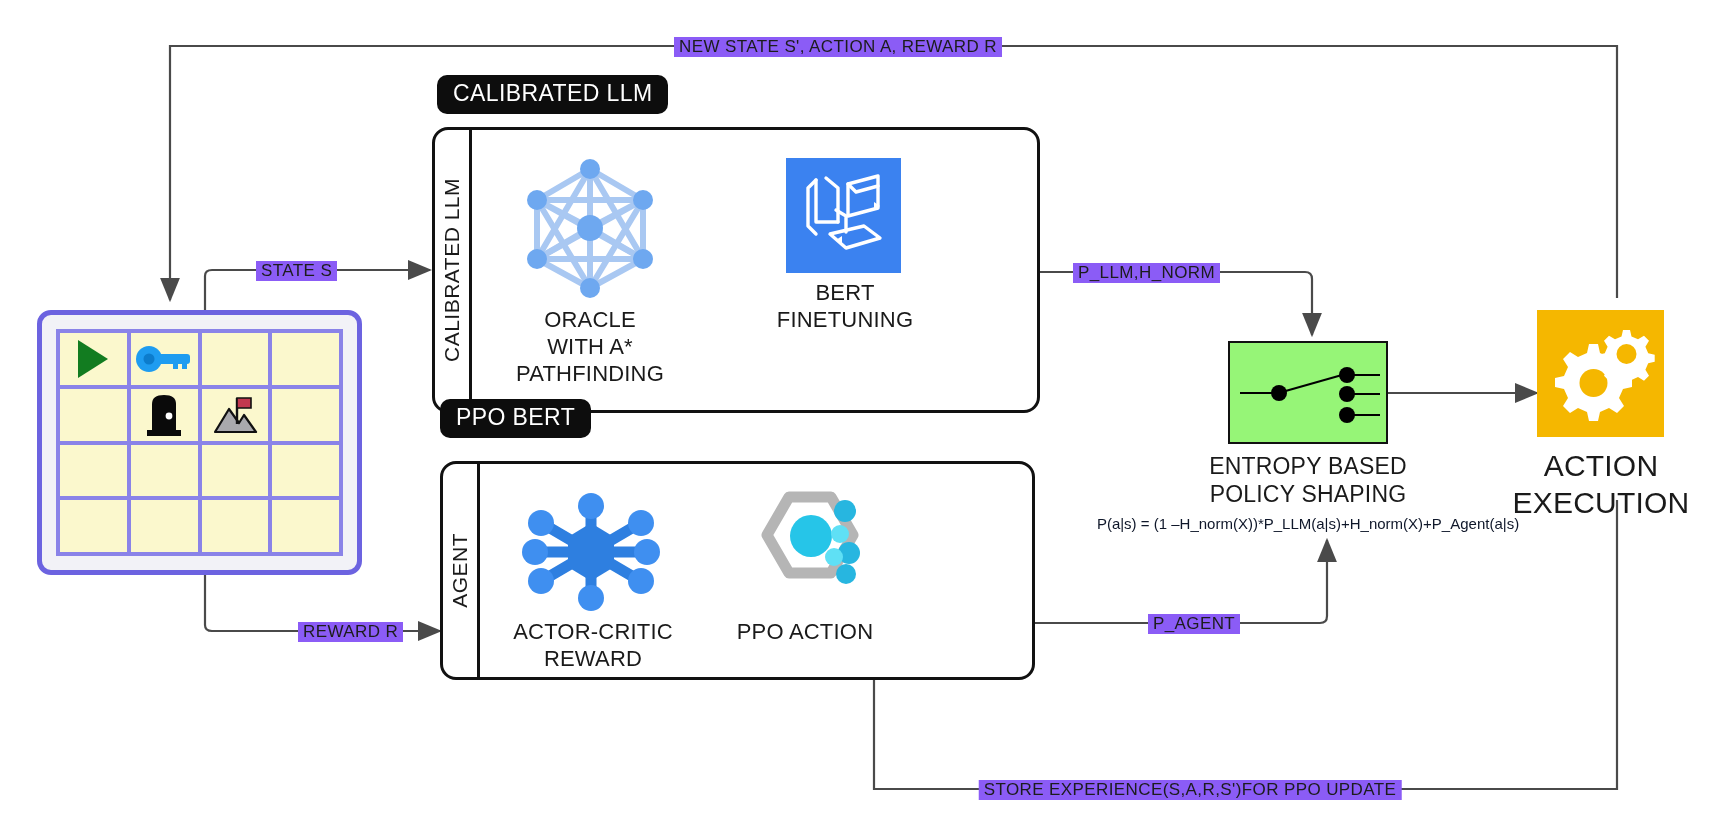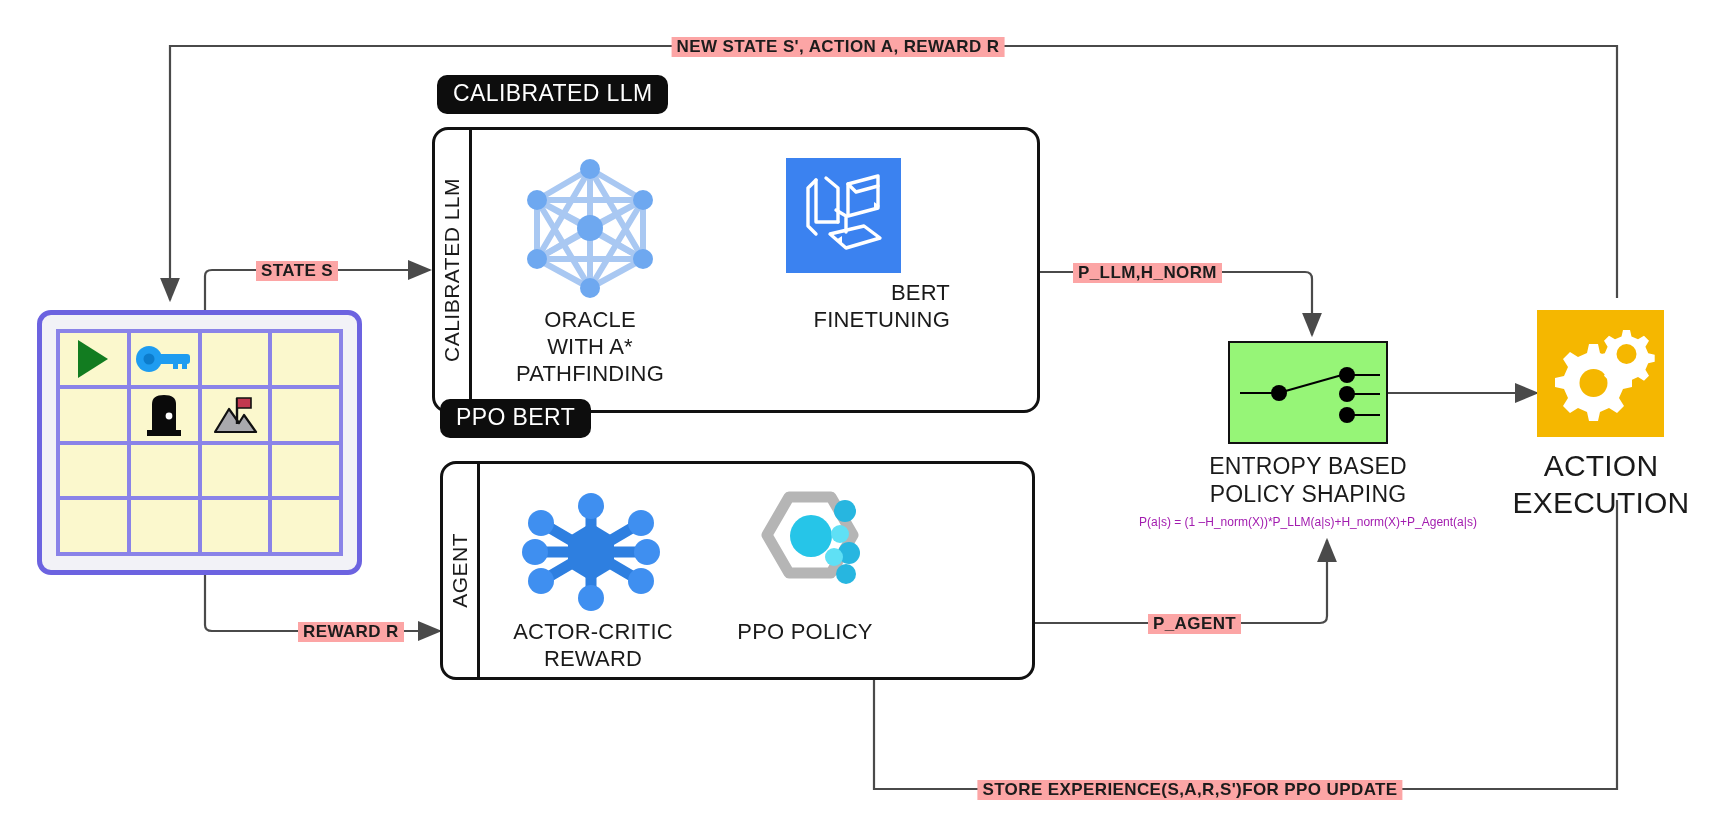--- a/index.html
+++ b/index.html
@@ -47,25 +47,25 @@
   }
   .gw-grid{
     width:100%;height:100%;display:grid;
     grid-template-columns:repeat(4,1fr);grid-template-rows:repeat(4,1fr);
     gap:4px;background:#8a83e8;border:4px solid #8a83e8;box-sizing:border-box;
   }
   .gw-cell{background:#fbf8cd;position:relative;display:flex;align-items:center;justify-content:center;}
 
   
   .elabel{
-    position:absolute;font-size:17px;font-weight:bold;letter-spacing:.4px;
-    background:#fca5a5;padding:0 5px;white-space:nowrap;color:#1c1c1c;
+    position:absolute;font-size:17px;font-weight:normal;letter-spacing:.4px;
+    background:#8b5cf6;padding:0 5px;white-space:nowrap;color:#1c1c1c;
   }
   .formula{
-    position:absolute;font-size:12px;white-space:nowrap;letter-spacing:0;color:#a21caf;
+    position:absolute;font-size:15px;white-space:nowrap;letter-spacing:0;color:#0f172a;
   }
 
   
   .green-box{background:#96f577;border:2px solid #111;box-sizing:border-box;}
   .orange-box{background:#f5b700;box-sizing:border-box;}
   .blue-box{background:#3b82f0;box-sizing:border-box;}
 
   svg{display:block;overflow:visible;}
 </style>
 </head>
@@ -193,21 +193,21 @@
           <path d="M62,26 L70,34 L92,28"></path>
           <path d="M44,76 L78,68 L94,80 L60,90 Z"></path>
           <path d="M50,52 L60,58 L60,74"></path>
         </g>
         <g fill="#ffffff">
           <path d="M88,44 l6,4 -6,4 z"></path>
           <path d="M56,86 l-6,-4 6,-4 z"></path>
         </g>
       </svg>
     </div>
-    <div class="cap" style="left:325px;top:150px;width:190px;text-align:right;">BERT
+    <div class="cap" style="left:315px;top:150px;width:190px;">BERT
 FINETUNING</div>
   </div>
 
   <div class="abs sect-tag" style="left:440px;top:399px;">PPO BERT</div>
 
   <div class="abs module" style="left:440px;top:461px;width:595px;height:219px;">
     <div class="rail-label">
       <span>AGENT</span>
     </div>
     <div class="rail"></div>
@@ -233,21 +233,21 @@
 
     <svg class="abs" style="left:290px;top:25px;" width="140" height="125" viewBox="0 0 140 125">
       <path d="M56,8 L98,8 L120,46 L98,84 L56,84 L34,46 Z" fill="none" stroke="#b5b5b5" stroke-width="11" stroke-linejoin="round"></path>
       <circle cx="78" cy="47" r="21" fill="#26c5e8"></circle>
       <circle cx="112" cy="22" r="11" fill="#27b6e0"></circle>
       <circle cx="107" cy="45" r="9" fill="#5fe0f5"></circle>
       <circle cx="116" cy="64" r="11" fill="#27b6e0"></circle>
       <circle cx="101" cy="68" r="9" fill="#5fe0f5"></circle>
       <circle cx="113" cy="85" r="10" fill="#27b6e0"></circle>
     </svg>
-    <div class="cap" style="left:272px;top:155px;width:180px;">PPO POLICY</div>
+    <div class="cap" style="left:272px;top:155px;width:180px;">PPO ACTION</div>
   </div>
 
   <div class="abs green-box" style="left:1228px;top:341px;width:160px;height:103px;">
     <svg width="160" height="103" viewBox="0 0 160 103">
       <g stroke="#000" stroke-width="2">
         <path d="M10,50 L46,50"></path>
         <path d="M52,49 L112,32"></path>
         <path d="M122,32 L150,32"></path>
         <path d="M122,51 L150,51"></path>
         <path d="M122,72 L150,72"></path>

